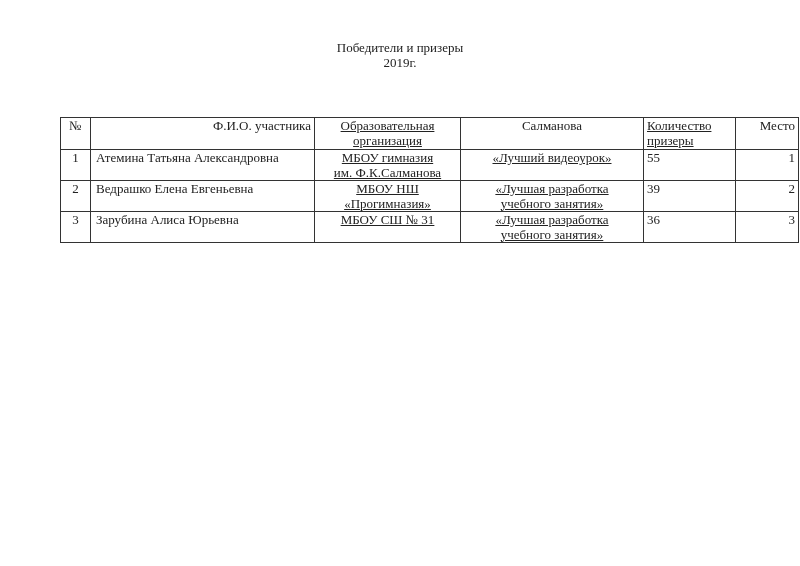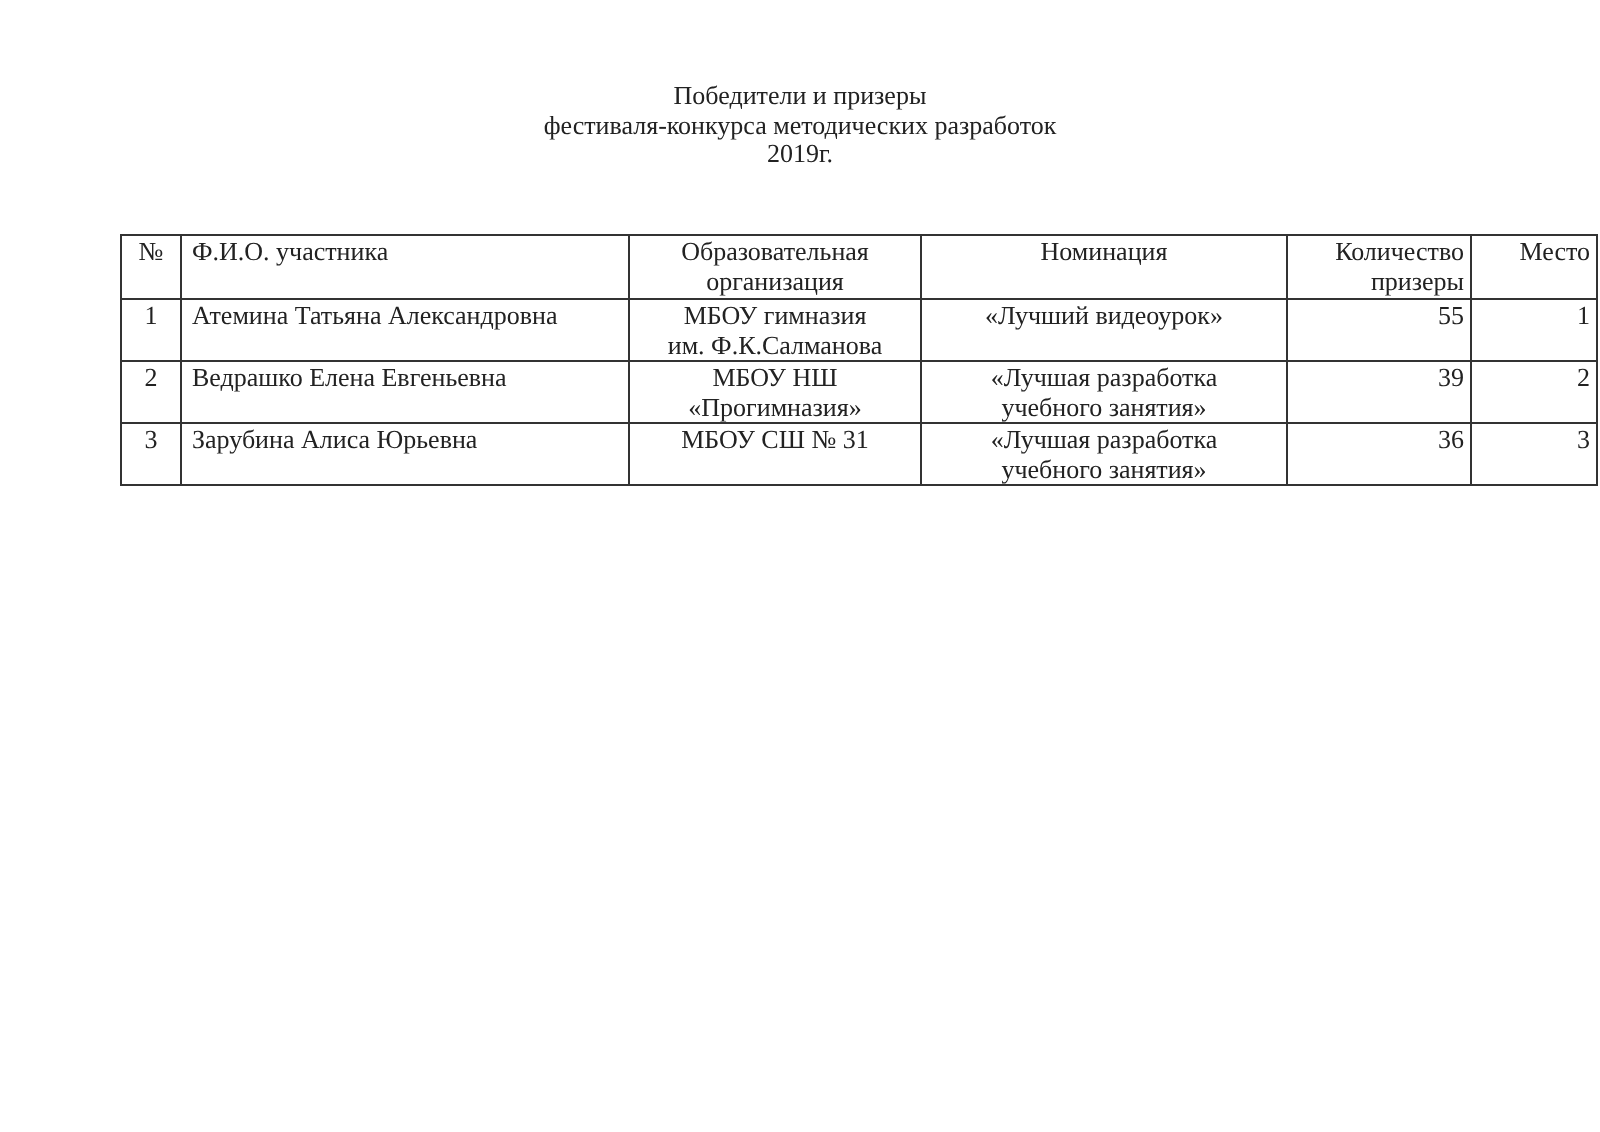--- a/index.html
+++ b/index.html
@@ -21,44 +21,43 @@
   table.results th, table.results td {
     border: 1px solid #333; padding: 1px 3px 0 3px; vertical-align: top;
     font-weight: normal;
   }
   table.results thead tr { height: 32px; }
   table.results tbody tr { height: 31px; }
   .c-num { width: 23px; text-align: center; }
   .c-name { width: 215px; text-align: left; padding-left: 5px !important; }
   .c-org { width: 139px; text-align: center; }
   .c-nom { width: 176px; text-align: center; }
-  .c-score { width: 85px; text-align: right; }
+  .c-score { width: 85px; text-align: left; }
   .c-place { width: 56px; text-align: right; }
-  th.c-name { text-align: left; }
-  .line { display: block; }
+  th.c-name { text-align: right; }
+  .line { display: block; text-decoration: underline; }
 </style>
 </head>
 <body>
 
 <div class="title-block">
   <div>Победители и призеры</div>
-  <div>фестиваля-конкурса методических разработок</div>
   <div>2019г.</div>
 </div>
 
 <table class="results">
   <thead>
     <tr>
       <th class="c-num">№</th>
       <th class="c-name">Ф.И.О. участника</th>
       <th class="c-org">
         <span class="line">Образовательная</span>
         <span class="line">организация</span>
       </th>
-      <th class="c-nom">Номинация</th>
+      <th class="c-nom">Салманова</th>
       <th class="c-score">
         <span class="line">Количество</span>
         <span class="line">призеры</span>
       </th>
       <th class="c-place">Место</th>
     </tr>
   </thead>
   <tbody>
     <tr>
       <td class="c-num">1</td>

